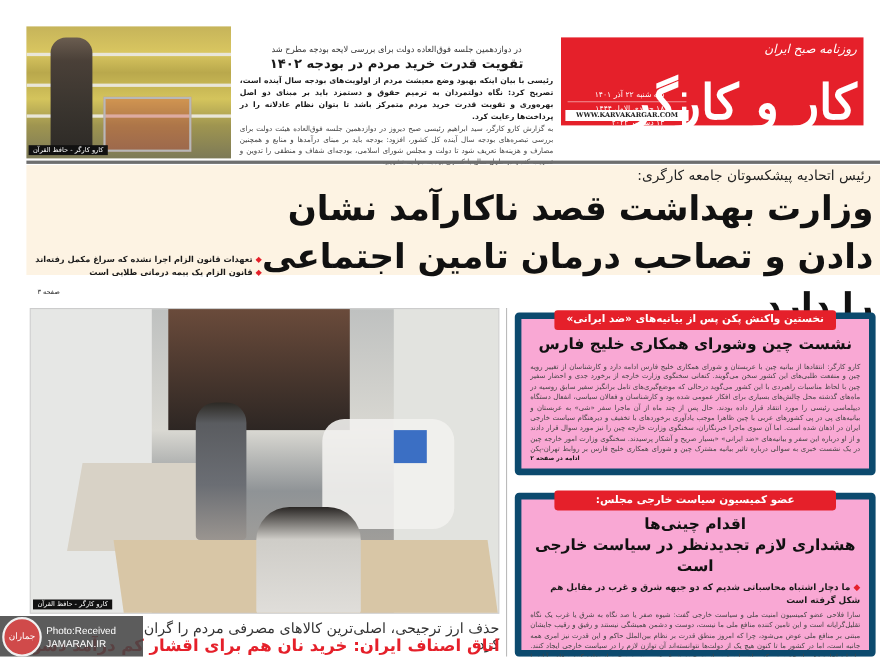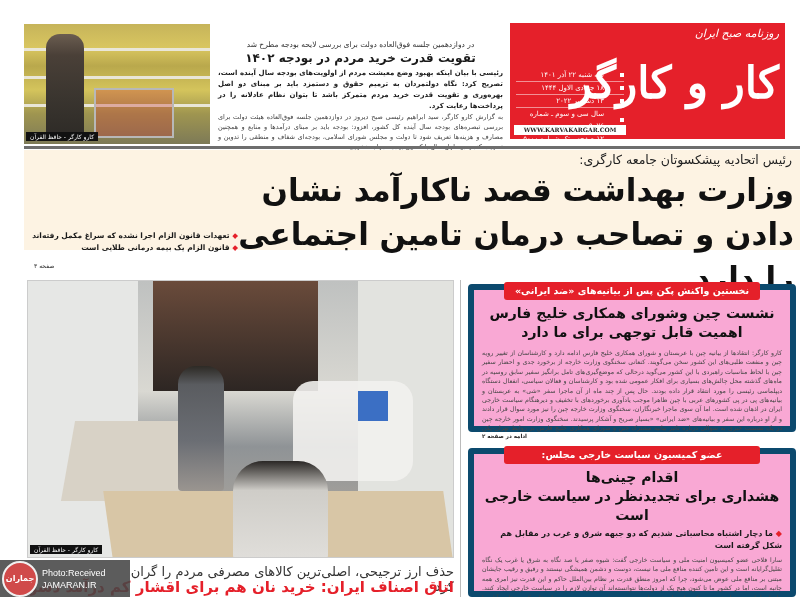--- a/index.html
+++ b/index.html
@@ -3,21 +3,21 @@
 <meta charset="utf-8">
 <style>
   * { box-sizing: border-box; margin: 0; padding: 0; }
   html, body { width: 800px; height: 597px; overflow: hidden; background: #ffffff; }
   body { font-family: "DejaVu Sans", sans-serif; position: relative; color: #1a1a1a; }
 
   .page { position: absolute; left: 24px; top: 0; width: 776px; height: 597px; background: #fff; }
 
   
   .masthead {
-    position: absolute; left: 510px; top: 23px; width: 275px; height: 116px;
+    position: absolute; left: 510px; top: 34px; width: 275px; height: 80px;
     background: #e5202a; color: #fff; direction: rtl;
   }
   .masthead .subtitle {
     position: absolute; right: 6px; top: 4px; font-family: "DejaVu Serif", serif;
     font-size: 11px; font-style: italic;
   }
   .masthead .logo {
     position: absolute; right: 6px; top: 20px; font-family: "DejaVu Serif", serif;
     font-weight: bold; font-size: 44px; line-height: 80px; letter-spacing: -1px;
   }
@@ -85,21 +85,21 @@
   .bakery .baker { position: absolute; left: 150px; top: 85px; width: 46px; height: 125px; background: linear-gradient(180deg,#2d2a25 0%, #5a5c60 15%, #6b6e74 60%, #9a9590 100%); border-radius: 18px 18px 4px 4px; }
   .bakery .baker2 { position: absolute; left: 205px; top: 180px; width: 95px; height: 98px; background: linear-gradient(180deg,#2a2725 0%, #cfcdc8 30%, #e0deda 100%); border-radius: 30px 30px 4px 4px; }
   .bakery .sacks { position: absolute; left: 265px; top: 100px; width: 120px; height: 100px; background: #f2f1ee; border-radius: 20px; opacity: 0.9; }
   .bakery .stool { position: absolute; left: 330px; top: 110px; width: 30px; height: 30px; background: #3b6fc4; }
   .bakery .credit { position: absolute; left: 2px; bottom: 3px; background: #111; color: #fff; font-size: 6px; padding: 1px 4px; direction: rtl; }
 
   .caption { position: absolute; left: 120px; top: 564px; width: 334px; font-size: 13px; color: #333; direction: rtl; text-align: right; }
   .bottom-headline { position: absolute; left: 30px; top: 578px; width: 424px; font-size: 15px; color: #e5202a; font-weight: bold; direction: rtl; text-align: right; white-space: nowrap; overflow: hidden; height: 19px; }
 
   .watermark { position: absolute; left: 0; top: 560px; width: 130px; height: 37px; background: rgba(70,70,70,0.88); display: flex; align-items: center; gap: 4px; padding-left: 2px; }
-  .watermark .wm-logo { width: 36px; height: 36px; border-radius: 50%; background: #d04a4a; border: 2px solid #f0f0f0; color: #fff; font-size: 8px; display: flex; align-items: center; justify-content: center; font-weight: bold; }
+  .watermark .wm-logo { width: 36px; height: 36px; border-radius: 50%; background: #d04a4a; border: 2px solid #f0f0f0; color: #fff; font-size: 8px; display: flex; align-items: center; justify-content: center; font-weight: normal; }
   .watermark .wm-text { color: #fff; font-size: 9px; line-height: 12px; font-family: "Liberation Sans", sans-serif; }
 
   
   .box { position: absolute; border: 6px solid #0c4a6e; border-radius: 4px; direction: rtl; background: #f9a8d4; }
   .box .tab { position: absolute; left: 30px; right: 30px; top: -8px; height: 18px; background: #e5202a; color: #fff; font-size: 9.5px; font-weight: bold; text-align: center; line-height: 18px; border-radius: 3px; }
   .box .title { font-weight: bold; text-align: center; color: #111; }
   .box .body { font-size: 6.3px; line-height: 9.4px; color: #444; text-align: justify; padding: 0 8px; }
   .box .more { font-size: 5.5px; font-weight: bold; padding: 1px 8px; }
   .box1 { left: 468px; top: 284px; width: 328px; height: 148px; }
   .box1 .title { font-size: 14px; line-height: 19px; margin-top: 14px; }
@@ -186,31 +186,30 @@
 
 <div class="caption">حذف ارز ترجیحی، اصلی‌ترین کالاهای مصرفی مردم را گران کرد</div>
 <div class="bottom-headline">اتاق اصناف ایران: خرید نان هم برای اقشار کم درآمد دشوار شده است</div>
 
 <div class="vline"></div>
 
 <div class="box box1">
   <div class="tab">نخستین واکنش پکن پس از بیانیه‌های «ضد ایرانی»</div>
   <div class="title">
     <div>نشست چین وشورای همکاری خلیج فارس</div>
-    <div>اهمیت قابل توجهی برای ما دارد</div>
   </div>
   <div class="body" style="height:84px; overflow:hidden;">کارو کارگر: انتقادها از بیانیه چین با عربستان و شورای همکاری خلیج فارس ادامه دارد و کارشناسان از تغییر رویه چین و منفعت طلبی‌های این کشور سخن می‌گویند. کنعانی سخنگوی وزارت خارجه از برخورد جدی و احضار سفیر چین با لحاظ مناسبات راهبردی با این کشور می‌گوید درحالی که موضع‌گیری‌های تامل برانگیز سفیر سابق روسیه در ماه‌های گذشته محل چالش‌های بسیاری برای افکار عمومی شده بود و کارشناسان و فعالان سیاسی، انفعال دستگاه دیپلماسی رئیسی را مورد انتقاد قرار داده بودند. حال پس از چند ماه از آن ماجرا سفر «شی» به عربستان و بیانیه‌های پی در پی کشورهای عربی با چین ظاهرا موجب یادآوری برخوردهای با تخفیف و دیرهنگام سیاست خارجی ایران در اذهان شده است. اما آن سوی ماجرا خبرنگاران، سخنگوی وزارت خارجه چین را نیز مورد سوال قرار دادند و از او درباره این سفر و بیانیه‌های «ضد ایرانی» «بسیار صریح و آشکار پرسیدند. سخنگوی وزارت امور خارجه چین در یک نشست خبری به سوالی درباره تاثیر بیانیه مشترک چین و شورای همکاری خلیج فارس بر روابط تهران-پکن پاسخ داد.</div>
   <div class="more" style="text-align:left;">ادامه در صفحه ۲</div>
 </div>
 
 <div class="box box2">
   <div class="tab">عضو کمیسیون سیاست خارجی مجلس:</div>
   <div class="title">
     <div>اقدام چینی‌ها</div>
-    <div>هشداری برای تجدیدنظر در سیاست خارجی است</div>
+    <div>هشداری لازم تجدیدنظر در سیاست خارجی است</div>
   </div>
   <div class="bullets">
     <div>ما دچار اشتباه محاسباتی شدیم که دو جبهه شرق و غرب در مقابل هم شکل گرفته است</div>
   </div>
   <div class="body" style="height:48px; overflow:hidden;">سارا فلاحی عضو کمیسیون امنیت ملی و سیاست خارجی گفت: شیوه صفر یا صد نگاه به شرق یا غرب یک نگاه تقلیل‌گرایانه است و این تامین کننده منافع ملی ما نیست، دوست و دشمن همیشگی نیستند و رفیق و رقیب جایشان مبتنی بر منافع ملی عوض می‌شود، چرا که امروز منطق قدرت بر نظام بین‌الملل حاکم و این قدرت نیز امری همه جانبه است، اما در کشور ما تا کنون هیچ یک از دولت‌ها نتوانسته‌اند آن توازن لازم را در سیاست خارجی ایجاد کنند. ما نباید اجازه دهیم از خصومتی که میان ما و غرب است جبهه شرق یعنی روسیه و چین استفاده کنند و قلدرمآبانه با ایران برخورد کنند.</div>
 
 </div>
 
 <div class="watermark">
   <div class="wm-logo">جماران</div>

